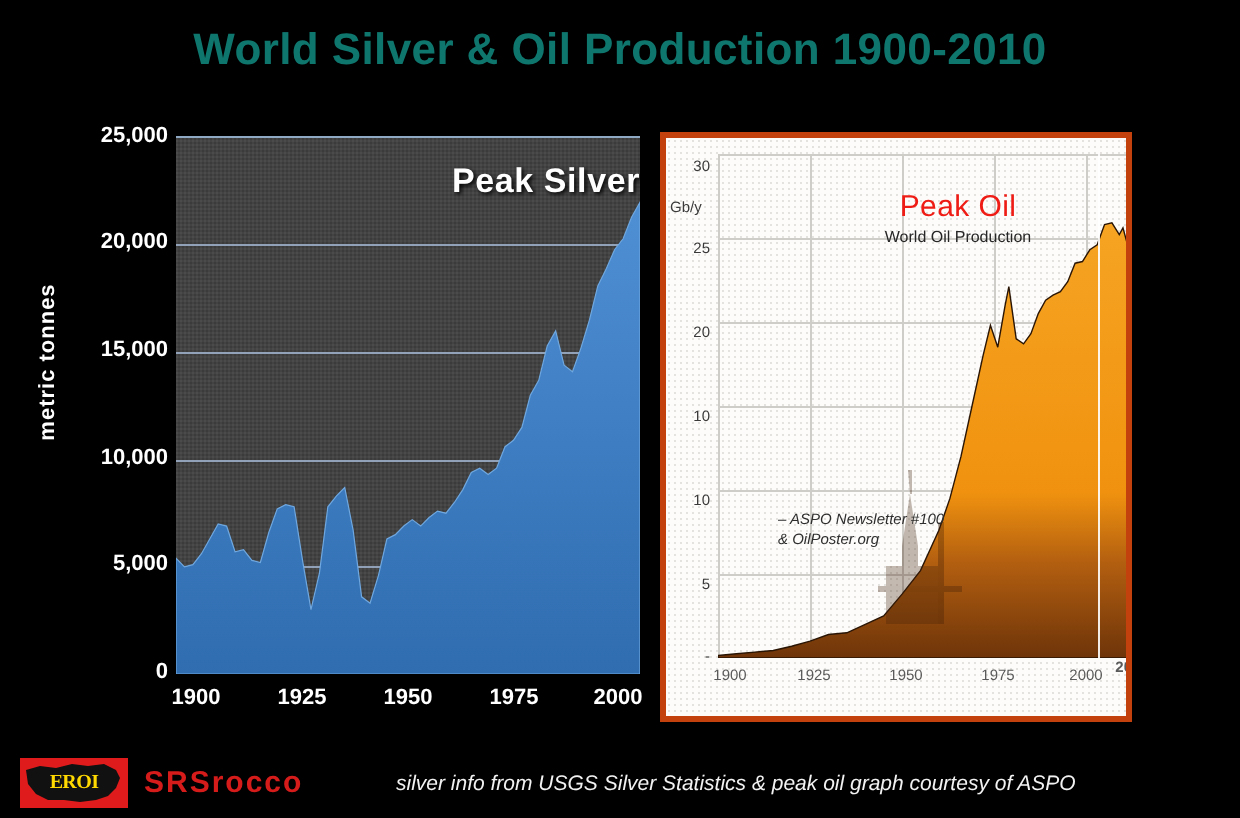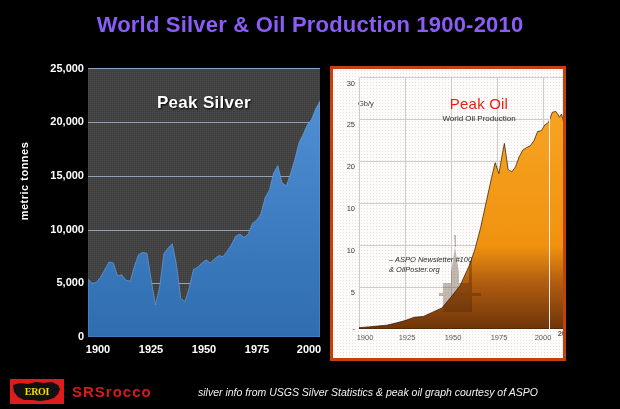--- a/index.html
+++ b/index.html
@@ -9,21 +9,21 @@
     font-family:"Liberation Sans", sans-serif;
     overflow:hidden;
     position:relative;
   }
   #root{position:relative;width:620px;height:409px;background:#000;}
 
   
   .title{
     position:absolute;left:0;top:12px;width:620px;
     text-align:center;
-    color:#8b5cf6;
+    color:#0f766e;
     font-size:22px;
     font-weight:bold;
     letter-spacing:.2px;
     font-family:"Liberation Sans", sans-serif;
   }
 
   
   .silver-wrap{position:absolute;left:0;top:55px;width:330px;height:320px;}
   .silver-ylabel{
     position:absolute;left:-36px;top:120px;width:120px;
@@ -45,21 +45,21 @@
        repeating-linear-gradient(0deg, rgba(255,255,255,.045) 0 1px, rgba(0,0,0,0) 1px 2px),
        repeating-linear-gradient(90deg, rgba(255,255,255,.045) 0 1px, rgba(0,0,0,0) 1px 2px);
     border-top:1px solid #8fa8c4;
     overflow:hidden;
   }
   .silver-plot .gl{
     position:absolute;left:0;width:100%;height:1px;background:#9fb3cc;opacity:.85;
   }
   .silver-svg{position:absolute;left:0;top:0;width:100%;height:100%;display:block;}
   .silver-head{
-    position:absolute;left:0;top:24px;width:100%;text-align:center;
+    position:absolute;left:0;top:12px;width:100%;text-align:right;
     pointer-events:none;
   }
   .silver-head .h1{
     color:#ffffff;font-size:17px;font-weight:bold;
     text-shadow:1px 1px 2px #000;letter-spacing:.3px;
   }
   .silver-head .h2{
     color:#e8e8e8;font-size:10px;margin-top:2px;
     text-shadow:1px 1px 1px #000;
   }
@@ -84,21 +84,20 @@
     pointer-events:none;
   }
   .oil-yticks{position:absolute;left:2px;top:6px;width:22px;height:250px;}
   .oil-yticks span{
     position:absolute;right:2px;color:#3a3a3a;font-size:7.5px;
     transform:translateY(-50%);white-space:nowrap;font-family:"Liberation Sans",sans-serif;
   }
   .oil-unit{
     position:absolute;left:2px;top:30px;color:#3a3a3a;font-size:7.5px;
     white-space:nowrap;
-    margin-left:23px;
   }
   .oil-plot{
     position:absolute;left:26px;top:8px;width:208px;height:252px;
     overflow:hidden;
   }
   .oil-plot .vg{position:absolute;top:0;width:1px;height:100%;background:#cfcdc8;}
   .oil-plot .hg{position:absolute;left:0;height:1px;width:100%;background:#cfcdc8;}
   .oil-svg{position:absolute;left:0;top:0;width:100%;height:100%;display:block;}
   .oil-head{position:absolute;left:40px;top:18px;width:160px;text-align:center;pointer-events:none;}
   .oil-head .h1{color:#ee1c15;font-size:15px;font-weight:normal;letter-spacing:.2px;}

